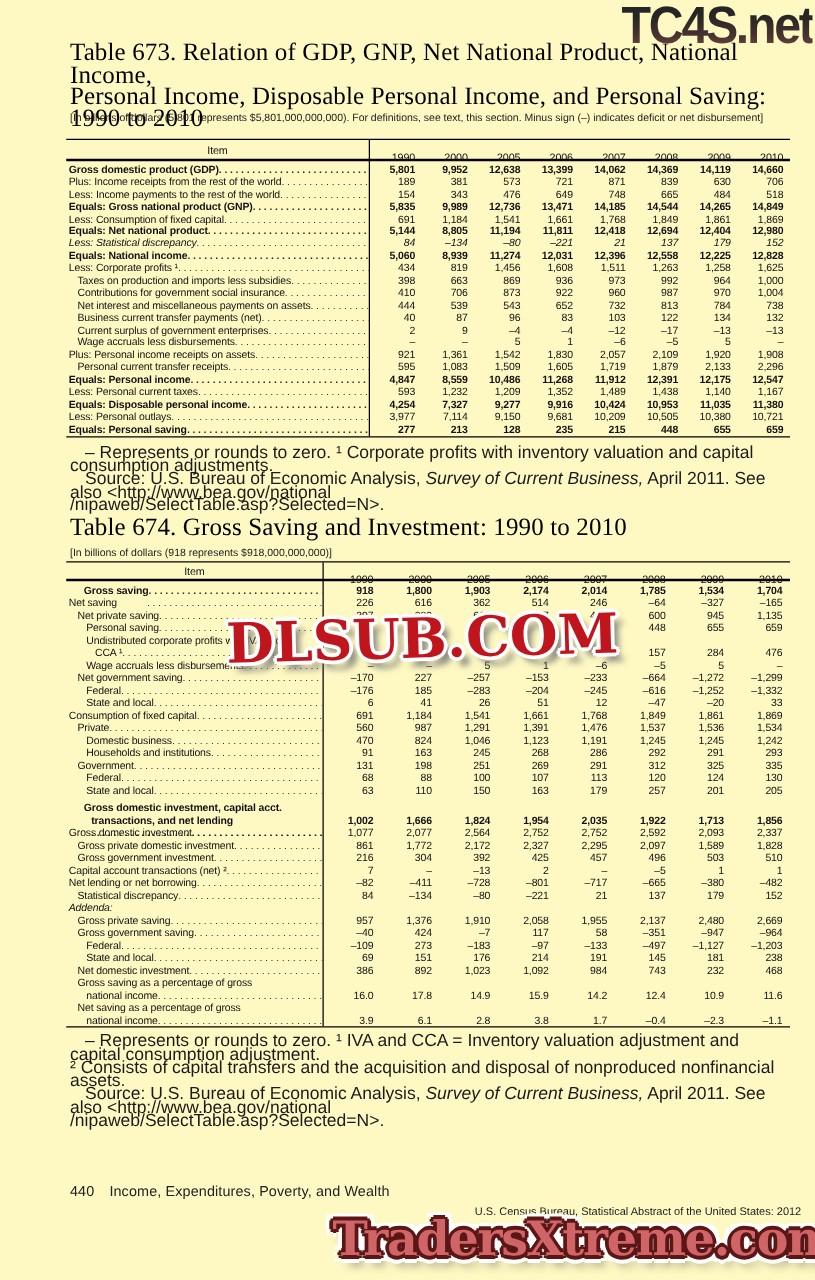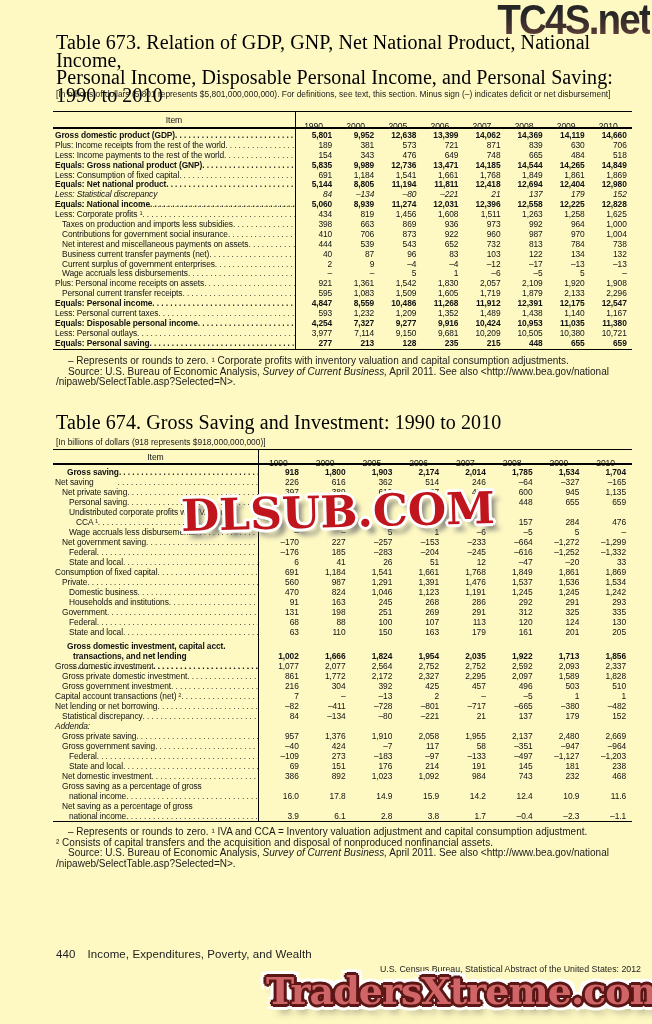--- a/index.html
+++ b/index.html
@@ -12,39 +12,39 @@
   
   .tbl{position:absolute;width:579px;border-top:1.5px solid #000;border-bottom:1.5px solid #000;
        font-size:8.4px;letter-spacing:-.1px;color:#111;}
   .tbl::before{content:"";position:absolute;top:0;bottom:0;width:1px;background:#000;}
   #table673.tbl::before{left:242px;}
   #table674.tbl::before{left:205px;}
   .thead{display:flex;align-items:center;border-bottom:2.5px solid #000;font-size:8.6px;}
   #table673 .thead{height:15px;}
   #table674 .thead{height:13px;}
   .thead .lblcol{text-align:center;display:block;}
-  .thead .val{text-align:center;padding-right:0;margin-top:12px;}
+  .thead .val{padding-right:0;margin-top:12px;}
   .trow{display:flex;align-items:baseline;}
   #table673 .trow{height:9.9px;line-height:9.9px;}
   #table674 .trow{height:10px;line-height:10px;}
   .gap{height:4px;}
   .lblcol{display:flex;overflow:hidden;box-sizing:border-box;}
   #table673 .lblcol{width:242px;}
   #table674 .lblcol{width:205px;}
   .lbl{white-space:nowrap;}
   .leader{flex:1;overflow:hidden;white-space:nowrap;opacity:.9;}
   .leader::after{content:" . . . . . . . . . . . . . . . . . . . . . . . . . . . . . . . . . . . . . . . . . . . . . . . . . . . . . . . . . . . . . . . . . . . .";}
   .val{box-sizing:border-box;text-align:right;white-space:nowrap;}
   #table673 .val{width:42.1px;padding-right:5px;}
   #table674 .val{width:46.75px;padding-right:6px;}
   .b{font-weight:bold;}
   .i{font-style:italic;}
   .rowpad{height:2px;}
   
-  .fnblock{position:absolute;width:578px;font-size:10px;line-height:10.6px;color:#1a1a1a;}
+  .fnblock{position:absolute;width:578px;font-size:14px;line-height:10.6px;color:#1a1a1a;}
   .fn-ind{text-indent:12px;}
   .ital{font-style:italic;}
   
   .footer-left{position:absolute;font-size:11.5px;color:#222;letter-spacing:.1px;}
   .footer-left .pn{margin-right:12px;}
   .census{position:absolute;font-size:8.8px;color:#222;width:345px;text-align:right;}
   
   .wm-top{position:absolute;top:-4px;right:2px;font-family:"Liberation Sans",sans-serif;
           font-weight:bold;font-size:42px;letter-spacing:-2px;transform:scaleX(.92);transform-origin:right;
           background:linear-gradient(180deg,#262626 35%,#4a3431 70%,#8a544a 100%);
@@ -167,21 +167,21 @@
         <div class="val">5,144</div>
         <div class="val">8,805</div>
         <div class="val">11,194</div>
         <div class="val">11,811</div>
         <div class="val">12,418</div>
         <div class="val">12,694</div>
         <div class="val">12,404</div>
         <div class="val">12,980</div>
       </div>
       <div class="trow i">
-        <div class="lblcol" style="padding-left: 2px; flex-direction: column;">
+        <div class="lblcol" style="padding-left: 2px;">
           <div class="lbl">Less: Statistical discrepancy</div>
           <div class="leader"></div>
         </div>
         <div class="val">84</div>
         <div class="val">–134</div>
         <div class="val">–80</div>
         <div class="val">–221</div>
         <div class="val">21</div>
         <div class="val">137</div>
         <div class="val">179</div>
@@ -647,21 +647,21 @@
       <div class="trow ">
         <div class="lblcol" style="padding-left: 16px;">
           <div class="lbl">State and local</div>
           <div class="leader"></div>
         </div>
         <div class="val">63</div>
         <div class="val">110</div>
         <div class="val">150</div>
         <div class="val">163</div>
         <div class="val">179</div>
-        <div class="val">161</div>
+        <div class="val">257</div>
         <div class="val">201</div>
         <div class="val">205</div>
       </div>
       <div class="gap"></div>
       <div class="trow b">
         <div class="lblcol" style="padding-left: 14px;">
           <div class="lbl">Gross domestic investment, capital acct.</div>
         </div>
         <div class="val"></div>
         <div class="val"></div>

